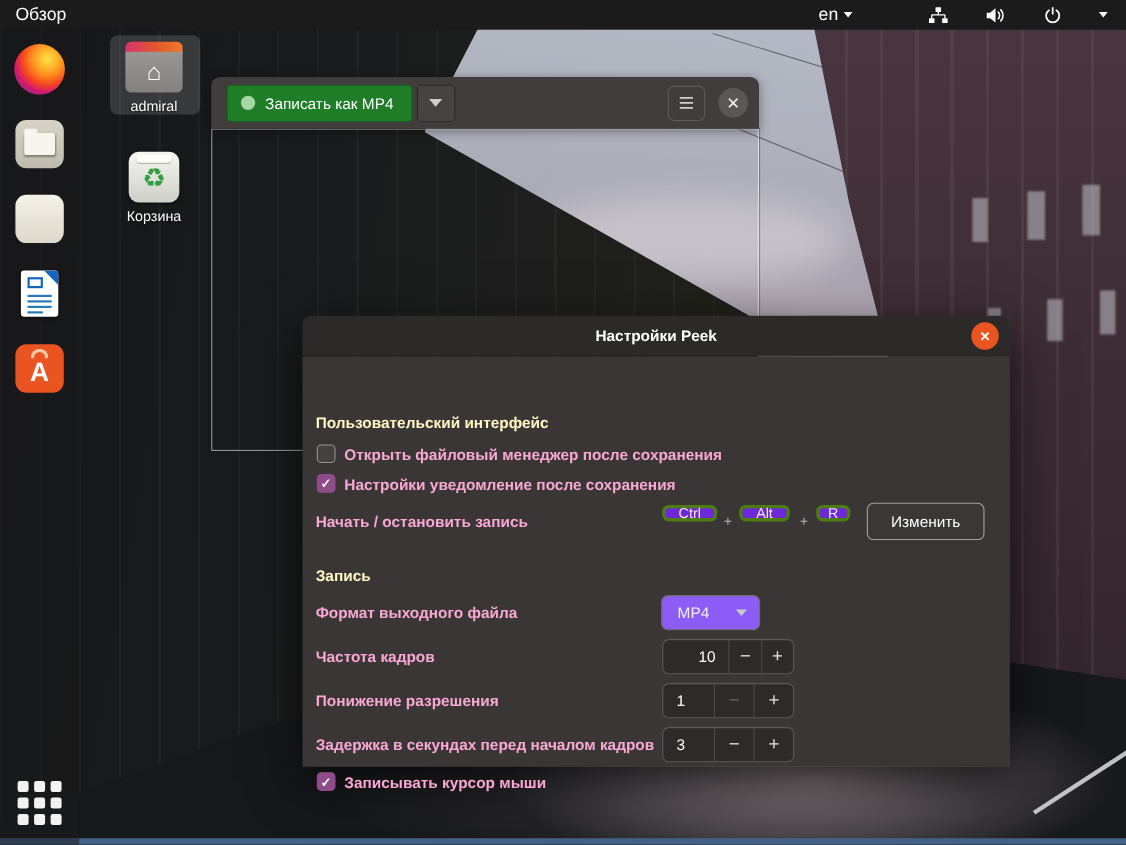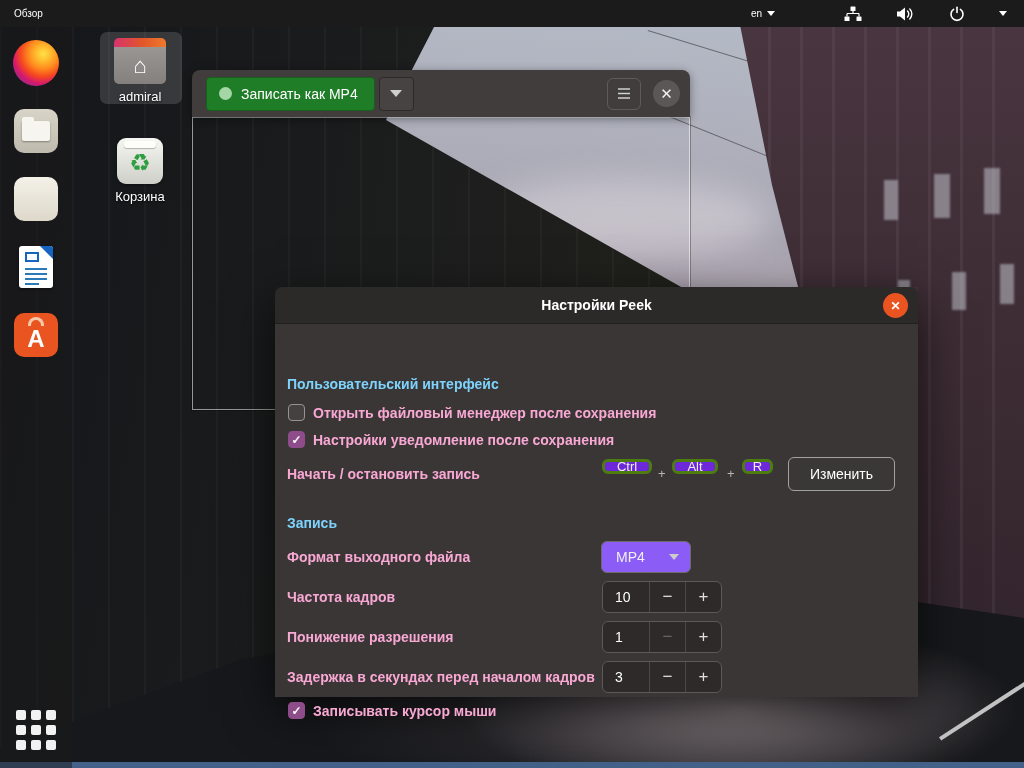--- a/index.html
+++ b/index.html
@@ -44,21 +44,21 @@
   .wp-road-glow { position:absolute; left:460px; top:620px; width:560px; height:180px;
     background:radial-gradient(ellipse at center, rgba(205,185,190,.5) 0%, rgba(205,185,190,0) 70%); }
   .wp-road-glow2 { position:absolute; left:300px; top:640px; width:700px; height:160px;
     background:radial-gradient(ellipse at center, rgba(150,140,145,.22) 0%, rgba(150,140,145,0) 70%); }
   .wp-lane { position:absolute; left:928px; top:696px; width:150px; height:4px;
     background:rgba(235,235,235,.8); transform:rotate(-33deg); }
   .wp-bottom-strip { position:absolute; left:0; top:762px; width:1024px; height:6px; background:#44618a; }
 
   
   .topbar { position:absolute; left:0; top:0; width:1024px; height:27px; background:#1b1b1b;
-    display:flex; align-items:center; color:#fff; font-size:10px; z-index:50; }
+    display:flex; align-items:center; color:#fff; font-size:16px; z-index:50; }
   .tb-activities { margin-left:14px; cursor:default; }
   .tb-right { margin-left:auto; display:flex; align-items:center; gap:16px; margin-right:8px; }
   .tb-lang { display:flex; align-items:center; gap:5px; padding:0 10px; }
   .caret-down { width:0; height:0; border-left:4px solid transparent; border-right:4px solid transparent; border-top:5px solid #fff; display:inline-block; }
   .tb-ico { display:flex; align-items:center; justify-content:center; padding:0 9px; height:27px; }
 
   
   .dock { position:absolute; left:0; top:27px; width:72px; height:741px; background:rgba(26,26,26,.5); z-index:40; }
   .dock-item { position:absolute; left:50%; transform:translateX(-50%); }
   .ff-icon { width:46px; height:46px; border-radius:50%;
@@ -121,21 +121,21 @@
   
   .dialog { position:absolute; left:275px; top:287px; width:643px; height:410px; z-index:30;
     box-shadow:0 14px 44px rgba(0,0,0,.65); font-size:14px; color:#f1f0f0; }
   .dlg-titlebar { position:absolute; left:0; top:0; right:0; height:37px; background:#2c2929;
     border-radius:8px 8px 0 0; display:flex; align-items:center; justify-content:center; border-bottom:1px solid #211f1f; }
   .dlg-title { font-weight:bold; font-size:14px; color:#fff; }
   .dlg-close { position:absolute; right:10px; top:6px; width:25px; height:25px; border-radius:50%;
     background:#e95420; color:#fff; font-size:12px; font-weight:bold; display:flex; align-items:center; justify-content:center; cursor:pointer; }
   .dlg-body { position:absolute; left:0; top:37px; right:0; bottom:0; background:#3a3636; }
   .dlg-abs { position:absolute; }
-  .sec-title { font-weight:bold; color:#7dd3fc; }
+  .sec-title { font-weight:bold; color:#fef9c3; }
   .lbl { color:#f9a8d4;font-weight:bold; }
   .cbox { width:17px; height:17px; border-radius:4px; display:flex; align-items:center; justify-content:center; cursor:pointer; }
   .cbox.off { background:#454141; border:1px solid #979393; }
   .cbox.on { background:#8e4d8a; border:1px solid #8e4d8a; color:#fff; font-size:12px; font-weight:bold; }
   .keycap { position:absolute; height:15px; background:#6d28d9; border:3px solid #4d7c0f; border-radius:6px;
     color:#eee; font-size:13px; display:flex; align-items:center; justify-content:center; }
   .plus-sep { position:absolute; color:#b9b5b5; font-size:13px; }
   .btn-change { position:absolute; height:34px; background:#3a3737; border:1px solid #a3a0a0; border-radius:6px;
     color:#fff; font-size:14px; display:flex; align-items:center; justify-content:center; cursor:pointer; }
   .dropdown { position:absolute; width:90px; height:32px; background:#8b5cf6; border:1px solid #6f6b6b; border-radius:6px;
@@ -253,21 +253,21 @@
 
       <span class="dlg-abs sec-title" style="left:12px; top:191px;">Запись</span>
 
       <span class="dlg-abs lbl" style="left:12px; top:225px;">Формат выходного файла</span>
       <div class="dropdown" style="left:326px; top:217px;">
         <span class="dd-val">MP4</span>
         <span class="caret"></span>
       </div>
 
       <span class="dlg-abs lbl" style="left:12px; top:265px;">Частота кадров</span>
-      <div class="spin" style="left:327px; top:257px;">
+      <div class="spin" style="left:327px; top:257px;padding-left:20px;">
         <span class="val">10</span>
         <span class="sbtn">−</span>
         <span class="sbtn">+</span>
       </div>
 
       <span class="dlg-abs lbl" style="left:12px; top:305px;">Понижение разрешения</span>
       <div class="spin" style="left:327px; top:297px;">
         <span class="val">1</span>
         <span class="sbtn disabled">−</span>
         <span class="sbtn">+</span>

